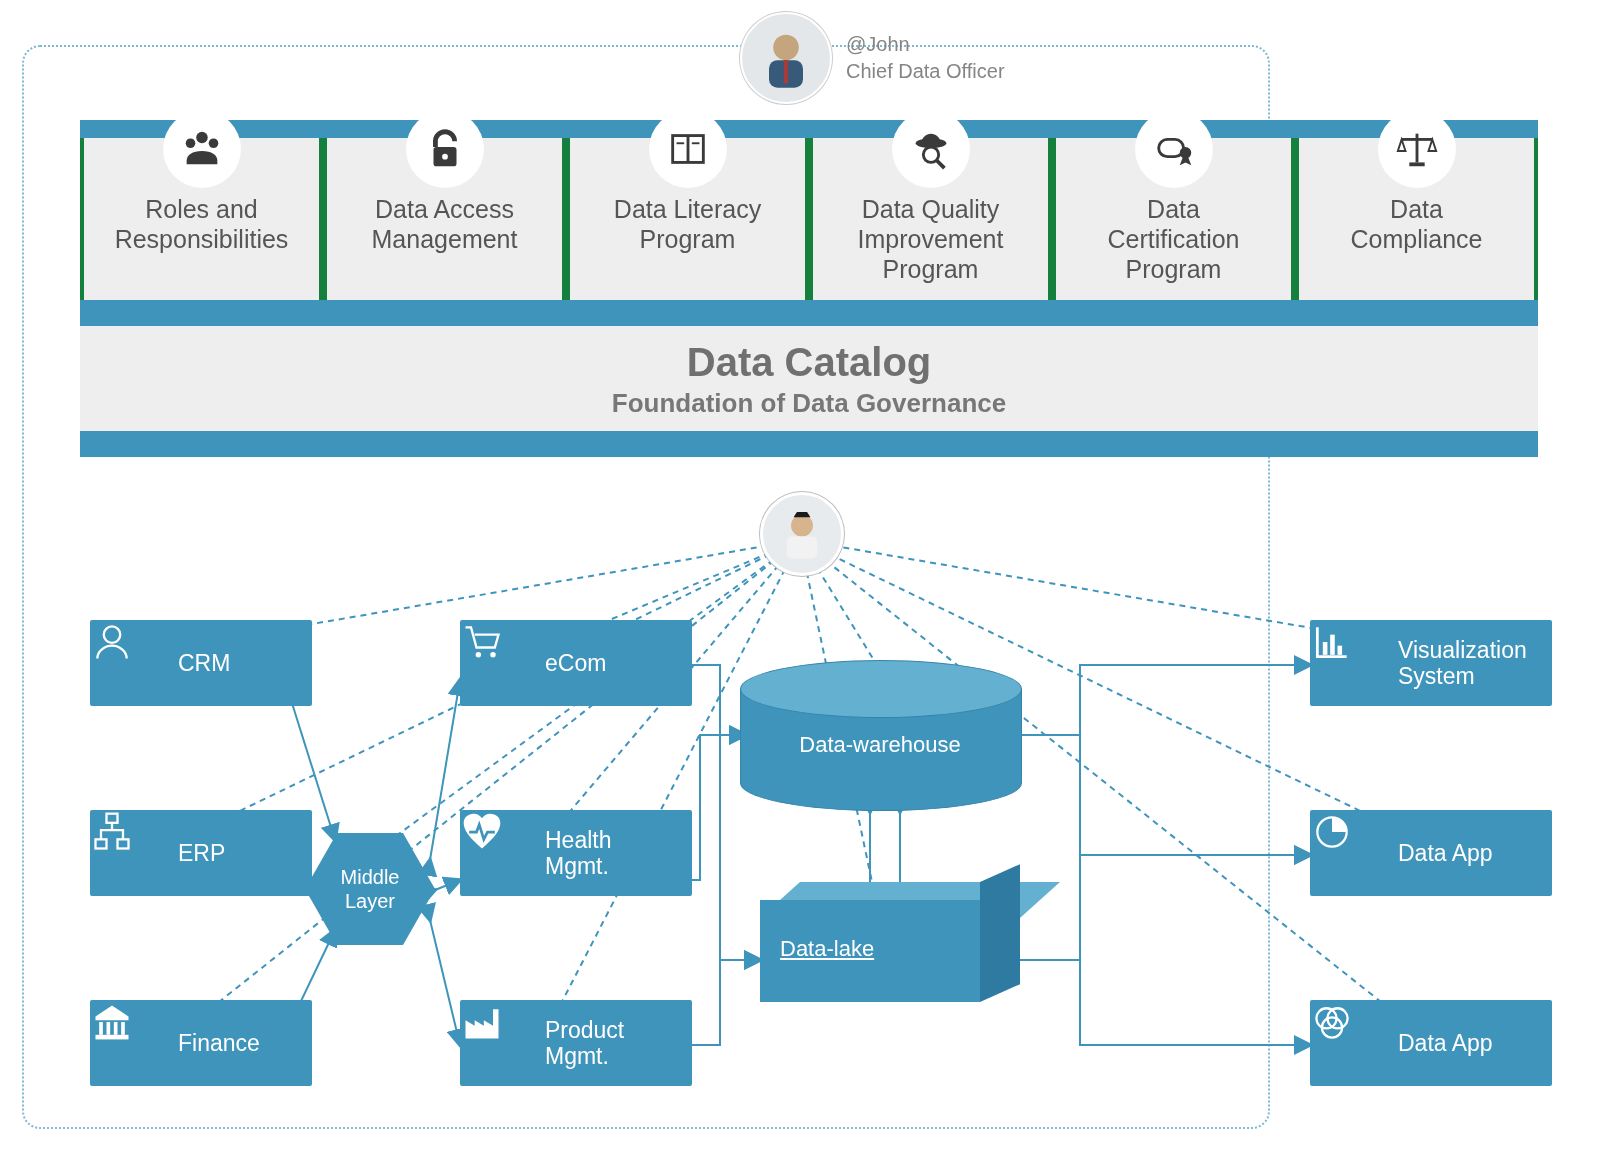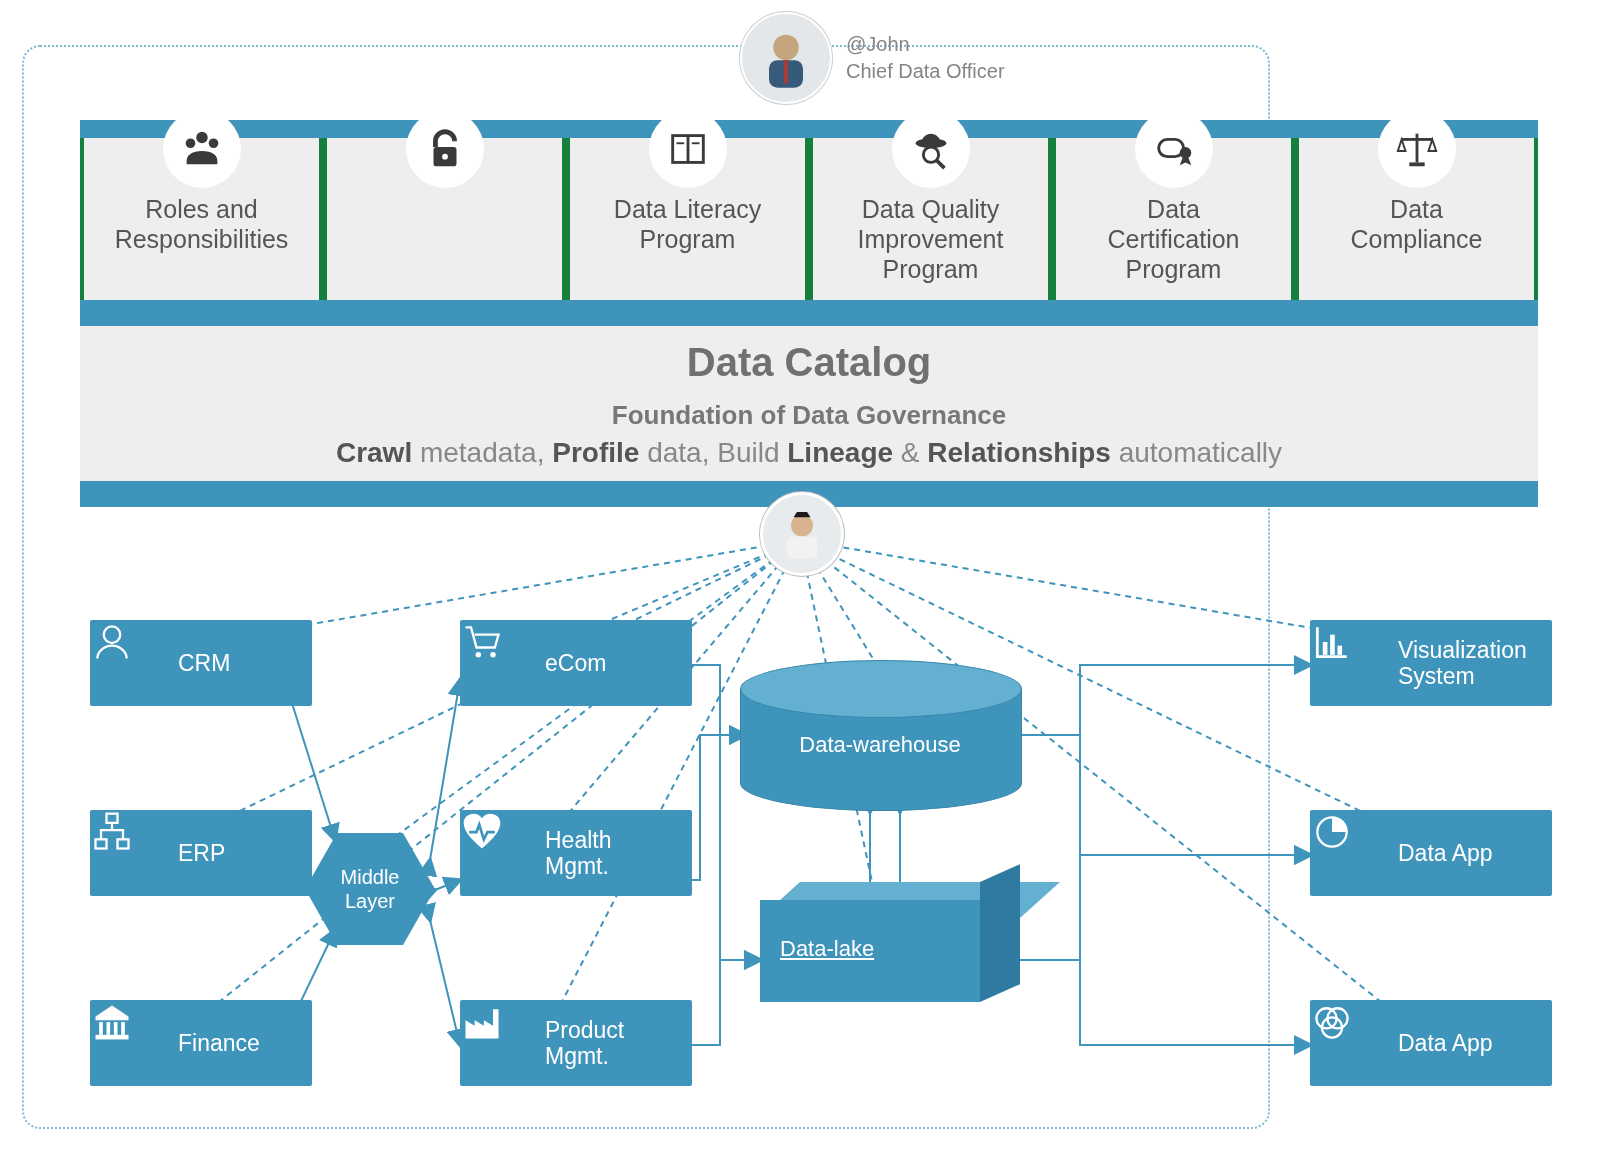--- a/index.html
+++ b/index.html
@@ -11,21 +11,21 @@
 .ptext{font-size:20px;color:#858585;line-height:1.35;}
 .panel{position:absolute;left:80px;top:120px;width:1458px;}
 .blue-strip{background:#3f94bb;height:18px;}
 .blue-strip.tall{height:26px;}
 .tabs-row{display:flex;gap:8px;background:#15803d;padding:0 4px;}
 .tab{flex:1;background:#eeeeee;position:relative;text-align:center;padding:56px 10px 16px;font-size:25px;color:#555;line-height:1.2;}
 .tab .icon-circle{position:absolute;left:50%;top:-28px;transform:translateX(-50%);width:78px;height:78px;border-radius:50%;background:#fff;display:flex;align-items:center;justify-content:center;}
 .tab .icon-circle svg{width:46px;height:46px;fill:#3a3a3a;}
 .catalog{background:#eeeeee;text-align:center;padding:14px 20px 12px;}
 .catalog h2{margin:0;font-size:40px;font-weight:700;color:#707070;}
-.catalog .sub{font-size:26px;font-weight:700;color:#777;margin-top:15px;}
+.catalog .sub{font-size:26px;font-weight:700;color:#777;margin-top:3px;}
 .catalog .metaline{font-size:28px;color:#888;margin-top:6px;}
 .catalog .metaline b{color:#555;font-weight:700;}
 .avatar2{position:absolute;left:760px;top:492px;width:78px;height:78px;border-radius:50%;background:#e8ebed;border:3px solid #fff;box-shadow:0 0 0 1px #bbb;display:flex;align-items:center;justify-content:center;z-index:3;}
 .avatar2 svg{width:54px;height:54px;}
 .flow{position:absolute;left:80px;top:500px;width:1458px;height:620px;}
 .flow svg{position:absolute;inset:0;width:100%;height:100%;}
 .node{position:absolute;background:#3f94bb;color:#fff;display:flex;align-items:center;gap:16px;padding:0 16px;font-size:23px;border-radius:2px;}
 .node .ic{width:56px;height:56px;display:flex;align-items:center;justify-content:center;}
 .node .ic svg{width:44px;height:44px;stroke:#fff;fill:none;stroke-width:2.5;}
 .node .lbl{line-height:1.15;}
@@ -80,20 +80,21 @@
         <span>Roles and<br>Responsibilities</span>
       </div>
       <div class="tab">
         <div class="icon-circle">
             <svg viewBox="0 0 48 48">
               <path d="M14 22v-6a10 10 0 0 1 20 0" fill="none" stroke="#3a3a3a" stroke-width="5"></path>
               <rect x="12" y="22" width="24" height="20" rx="3"></rect>
               <circle cx="24" cy="32" r="3" fill="#fff"></circle>
             </svg>
           </div>
+        <span>Data Access<br>Management</span>
       </div>
       <div class="tab">
         <div class="icon-circle">
             <svg viewBox="0 0 48 48">
               <rect x="8" y="10" width="32" height="28" fill="none" stroke="#3a3a3a" stroke-width="3"></rect>
               <line x1="24" y1="10" x2="24" y2="38" stroke="#3a3a3a" stroke-width="3"></line>
               <line x1="12" y1="18" x2="20" y2="18" stroke="#3a3a3a" stroke-width="2"></line>
               <line x1="28" y1="18" x2="36" y2="18" stroke="#3a3a3a" stroke-width="2"></line>
             </svg>
           </div>
@@ -129,23 +130,20 @@
               <rect x="16" y="38" width="16" height="4"></rect>
             </svg>
           </div>
         <span>Data<br>Compliance</span>
       </div>
     </div>
     <div class="blue-strip tall"></div>
     <div class="catalog">
       <h2>Data Catalog</h2>
       <div class="sub">Foundation of Data Governance</div>
-      <div class="metaline">
-        <b>Crawl</b><span> metadata, </span><b>Profile</b><span> data, Build </span><b>Lineage</b><span> &amp; </span><b>Relationships</b><span> automatically</span>
-      </div>
     </div>
     <div class="blue-strip tall"></div>
   </div>
 
   <div class="avatar2">
     <svg viewBox="0 0 64 64">
         <circle cx="32" cy="22" r="13" fill="#d7b38e"></circle>
         <rect x="14" y="35" width="36" height="26" rx="6" fill="#f2f2f2"></rect>
         <path d="M22 12h20l-4-6H26z" fill="#1a1a1a"></path>
       </svg>

